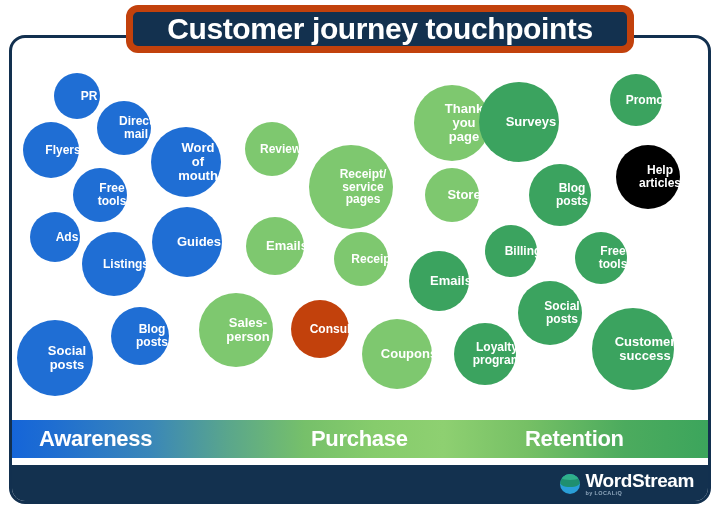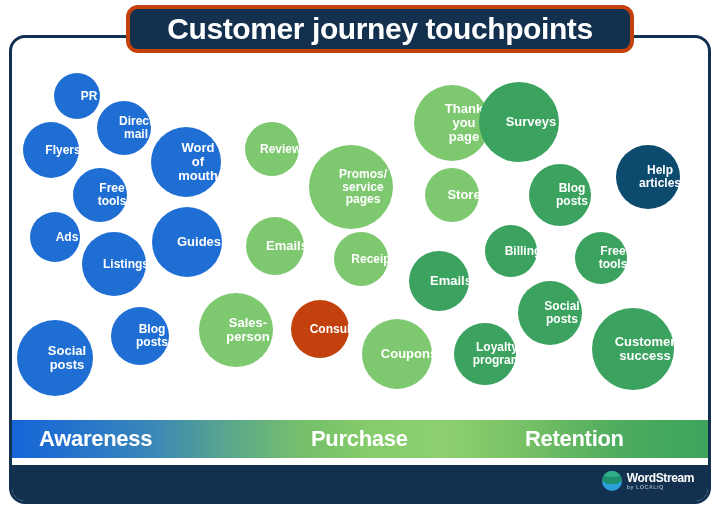--- a/index.html
+++ b/index.html
@@ -27,21 +27,21 @@
     background:transparent;
   }
 
   
   .title-pill{
     position:absolute;
     left:126px; top:5px;
     width:508px; height:48px;
     box-sizing:border-box;
     background:#13314f;
-    border:4px solid #c2410c;
+    border:7px solid #c2410c;
     border-radius:12px;
     display:flex;
     align-items:center;
     justify-content:center;
     z-index:5;
   }
   .title-text{
     color:#ffffff;
     font-size:30px;
     font-weight:bold;
@@ -138,21 +138,21 @@
     content:"";
     position:absolute;
     left:-4px;top:-6px;
     width:28px;height:12px;
     background:#2fb08a;
     border-radius:0 0 60% 60%;
     z-index:2;
   }
   .logo-text{line-height:1;}
   .logo-name{
-    color:#ffffff;font-size:12px;font-weight:bold;letter-spacing:-0.4px;display:block;
+    color:#ffffff;font-size:19px;font-weight:bold;letter-spacing:-0.4px;display:block;
   }
   .logo-sub{
     color:#8fa7bd;font-size:5.5px;font-weight:bold;letter-spacing:0.4px;display:block;margin-top:1px;
   }
 </style>
 </head>
 <body>
 
 <div id="canvas">
 
@@ -193,21 +193,21 @@
       <div class="bubble" style="left: 5px; top: 265px; width: 76px; height: 76px; background: rgb(31, 110, 212); font-size: 13px;">
         <span>Social posts</span>
       </div>
       <div class="bubble" style="left: 233px; top: 67px; width: 54px; height: 54px; background: rgb(126, 200, 111); font-size: 12px;">
         <span>Reviews</span>
       </div>
       <div class="bubble" style="left: 366px; top: 30px; width: 76px; height: 76px; background: rgb(126, 200, 111); font-size: 13px; margin-left: 36px;">
         <span>Thank you page</span>
       </div>
       <div class="bubble" style="left: 297px; top: 90px; width: 84px; height: 84px; background: rgb(126, 200, 111); font-size: 12px;">
-        <span>Promos/ service pages</span>
+        <span>Receipt/ service pages</span>
       </div>
       <div class="bubble" style="left: 413px; top: 113px; width: 54px; height: 54px; background: rgb(126, 200, 111); font-size: 13px;">
         <span>Store</span>
       </div>
       <div class="bubble" style="left: 234px; top: 162px; width: 58px; height: 58px; background: rgb(126, 200, 111); font-size: 13px;">
         <span>Emails</span>
       </div>
       <div class="bubble" style="left: 322px; top: 177px; width: 54px; height: 54px; background: rgb(126, 200, 111); font-size: 12px;">
         <span>Receipt</span>
       </div>
@@ -216,21 +216,24 @@
       </div>
       <div class="bubble" style="left: 279px; top: 245px; width: 58px; height: 58px; background: #c2410c; font-size: 12px;">
         <span>Consult</span>
       </div>
       <div class="bubble" style="left: 350px; top: 264px; width: 70px; height: 70px; background: rgb(126, 200, 111); font-size: 13px;">
         <span>Coupons</span>
       </div>
       <div class="bubble" style="left: 467px; top: 27px; width: 80px; height: 80px; background: rgb(59, 163, 95); font-size: 13px;">
         <span>Surveys</span>
       </div>
-      <div class="bubble" style="left: 604px; top: 90px; width: 64px; height: 64px; background: #0c4a6e; font-size: 12px;">
+      <div class="bubble" style="left: 598px; top: 19px; width: 52px; height: 52px; background: rgb(59, 163, 95); font-size: 12px;">
+        <span>Promos</span>
+      </div>
+      <div class="bubble" style="left: 604px; top: 90px; width: 64px; height: 64px; background: #000000; font-size: 12px;">
         <span>Help articles</span>
       </div>
       <div class="bubble" style="left: 517px; top: 109px; width: 62px; height: 62px; background: rgb(59, 163, 95); font-size: 12px;">
         <span>Blog posts</span>
       </div>
       <div class="bubble" style="left: 397px; top: 196px; width: 60px; height: 60px; background: rgb(59, 163, 95); font-size: 13px;">
         <span>Emails</span>
       </div>
       <div class="bubble" style="left: 473px; top: 170px; width: 52px; height: 52px; background: rgb(59, 163, 95); font-size: 12px;">
         <span>Billing</span>

